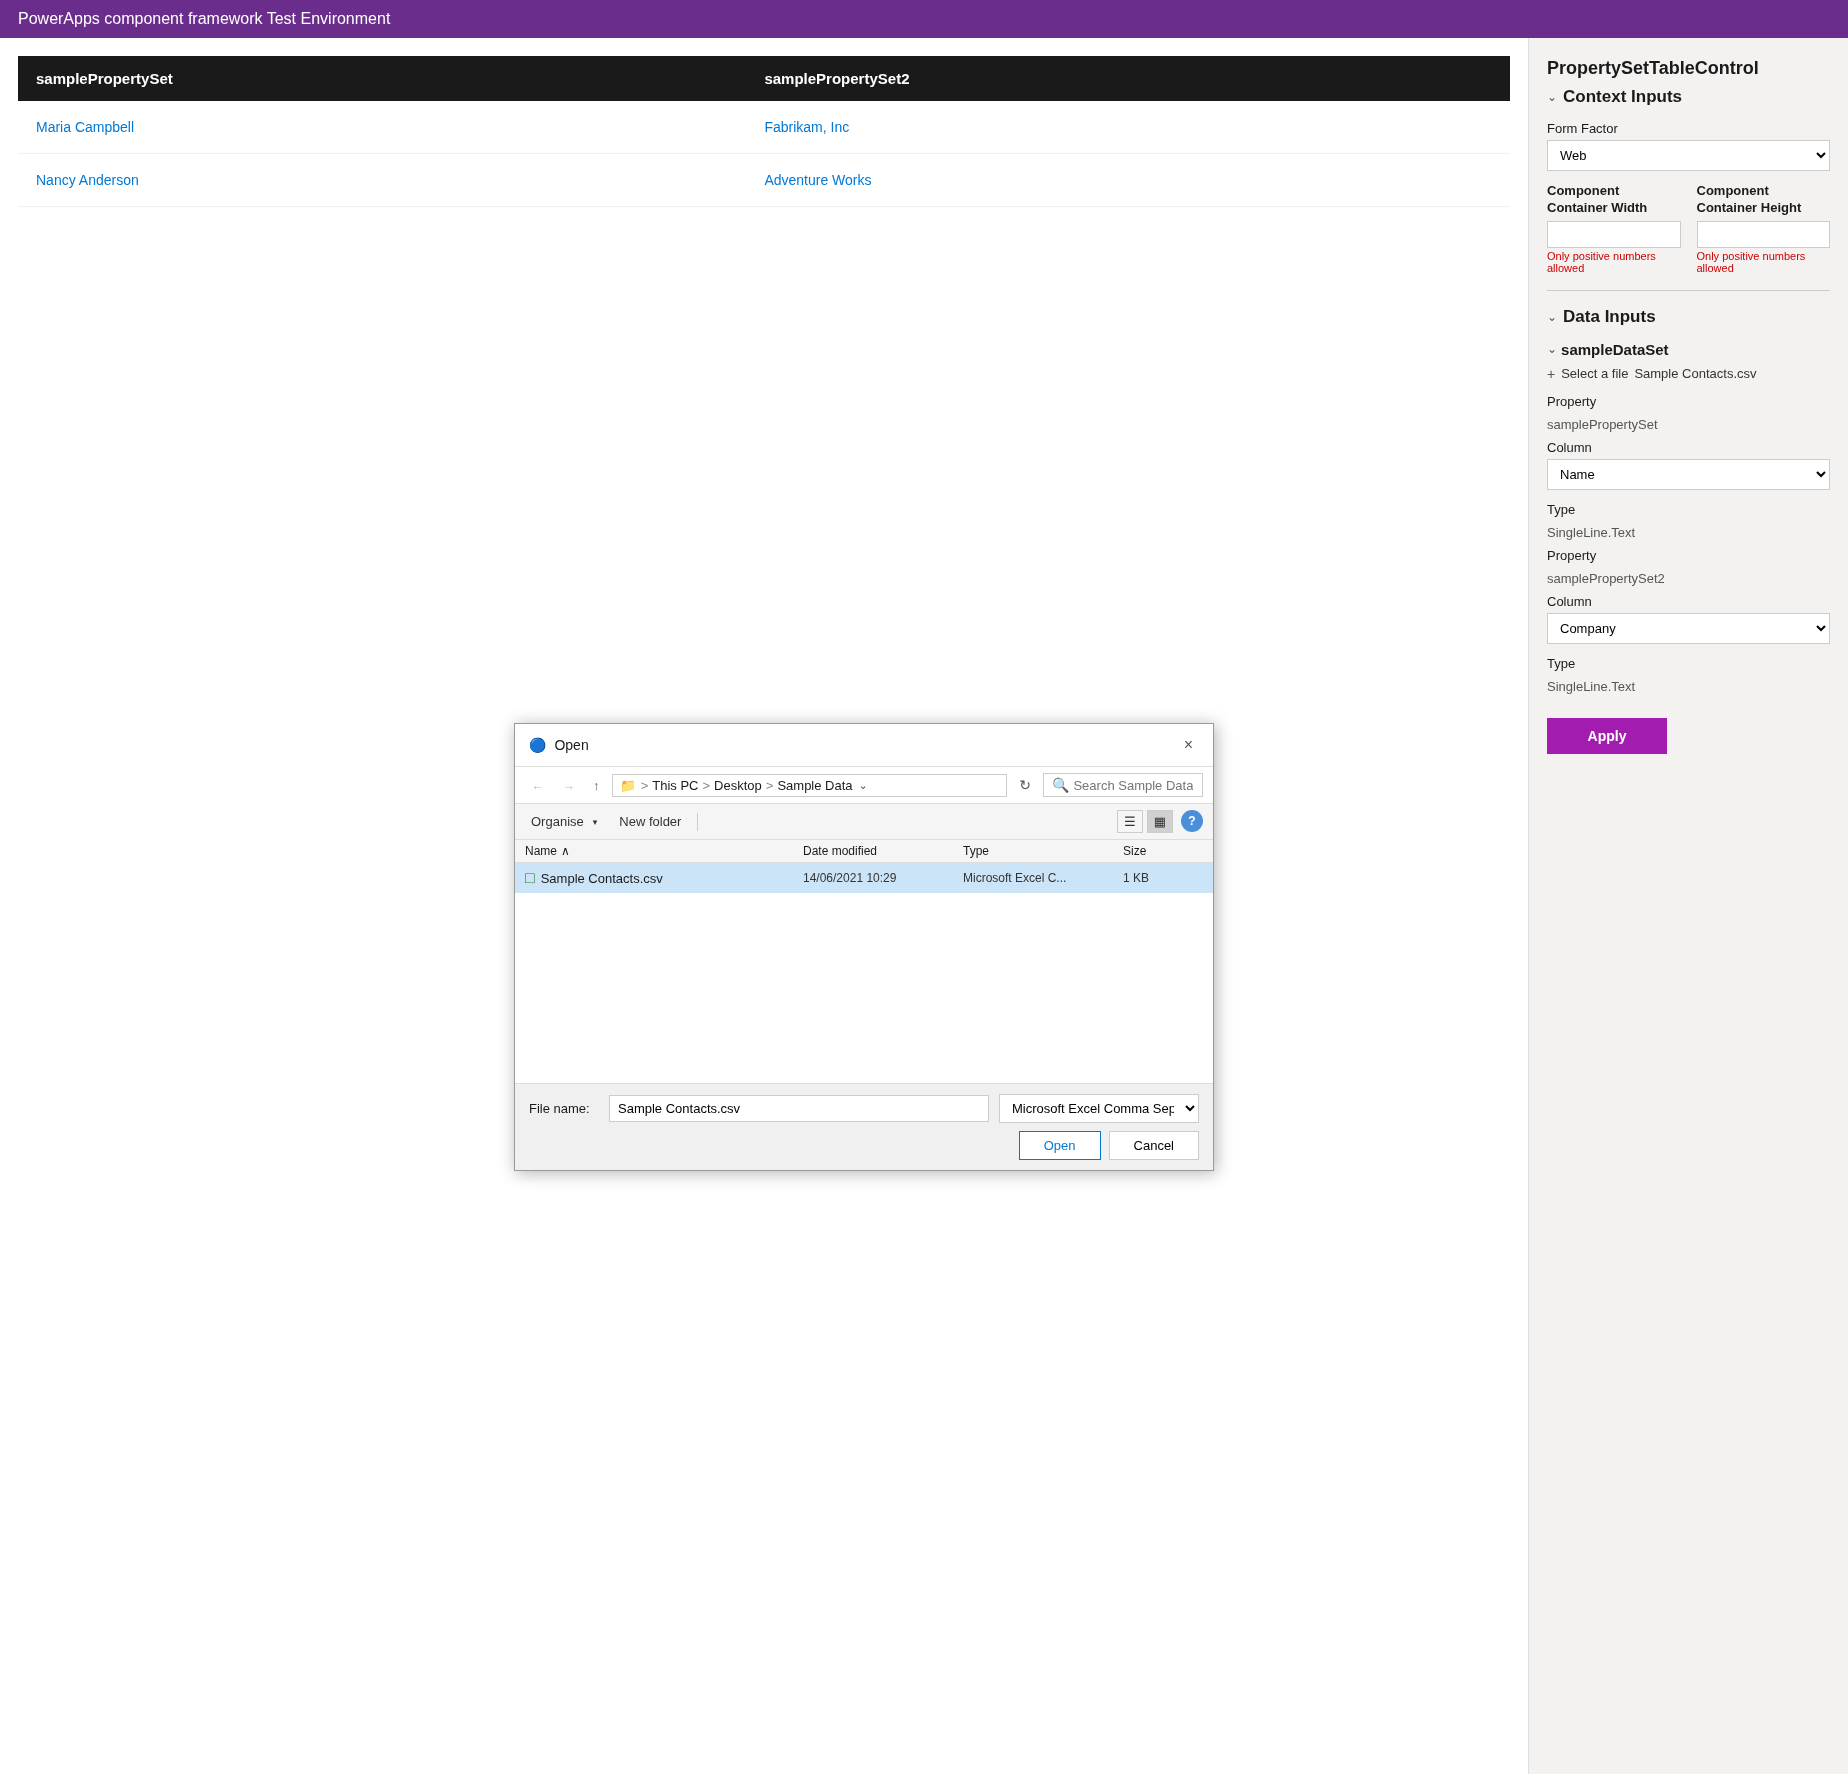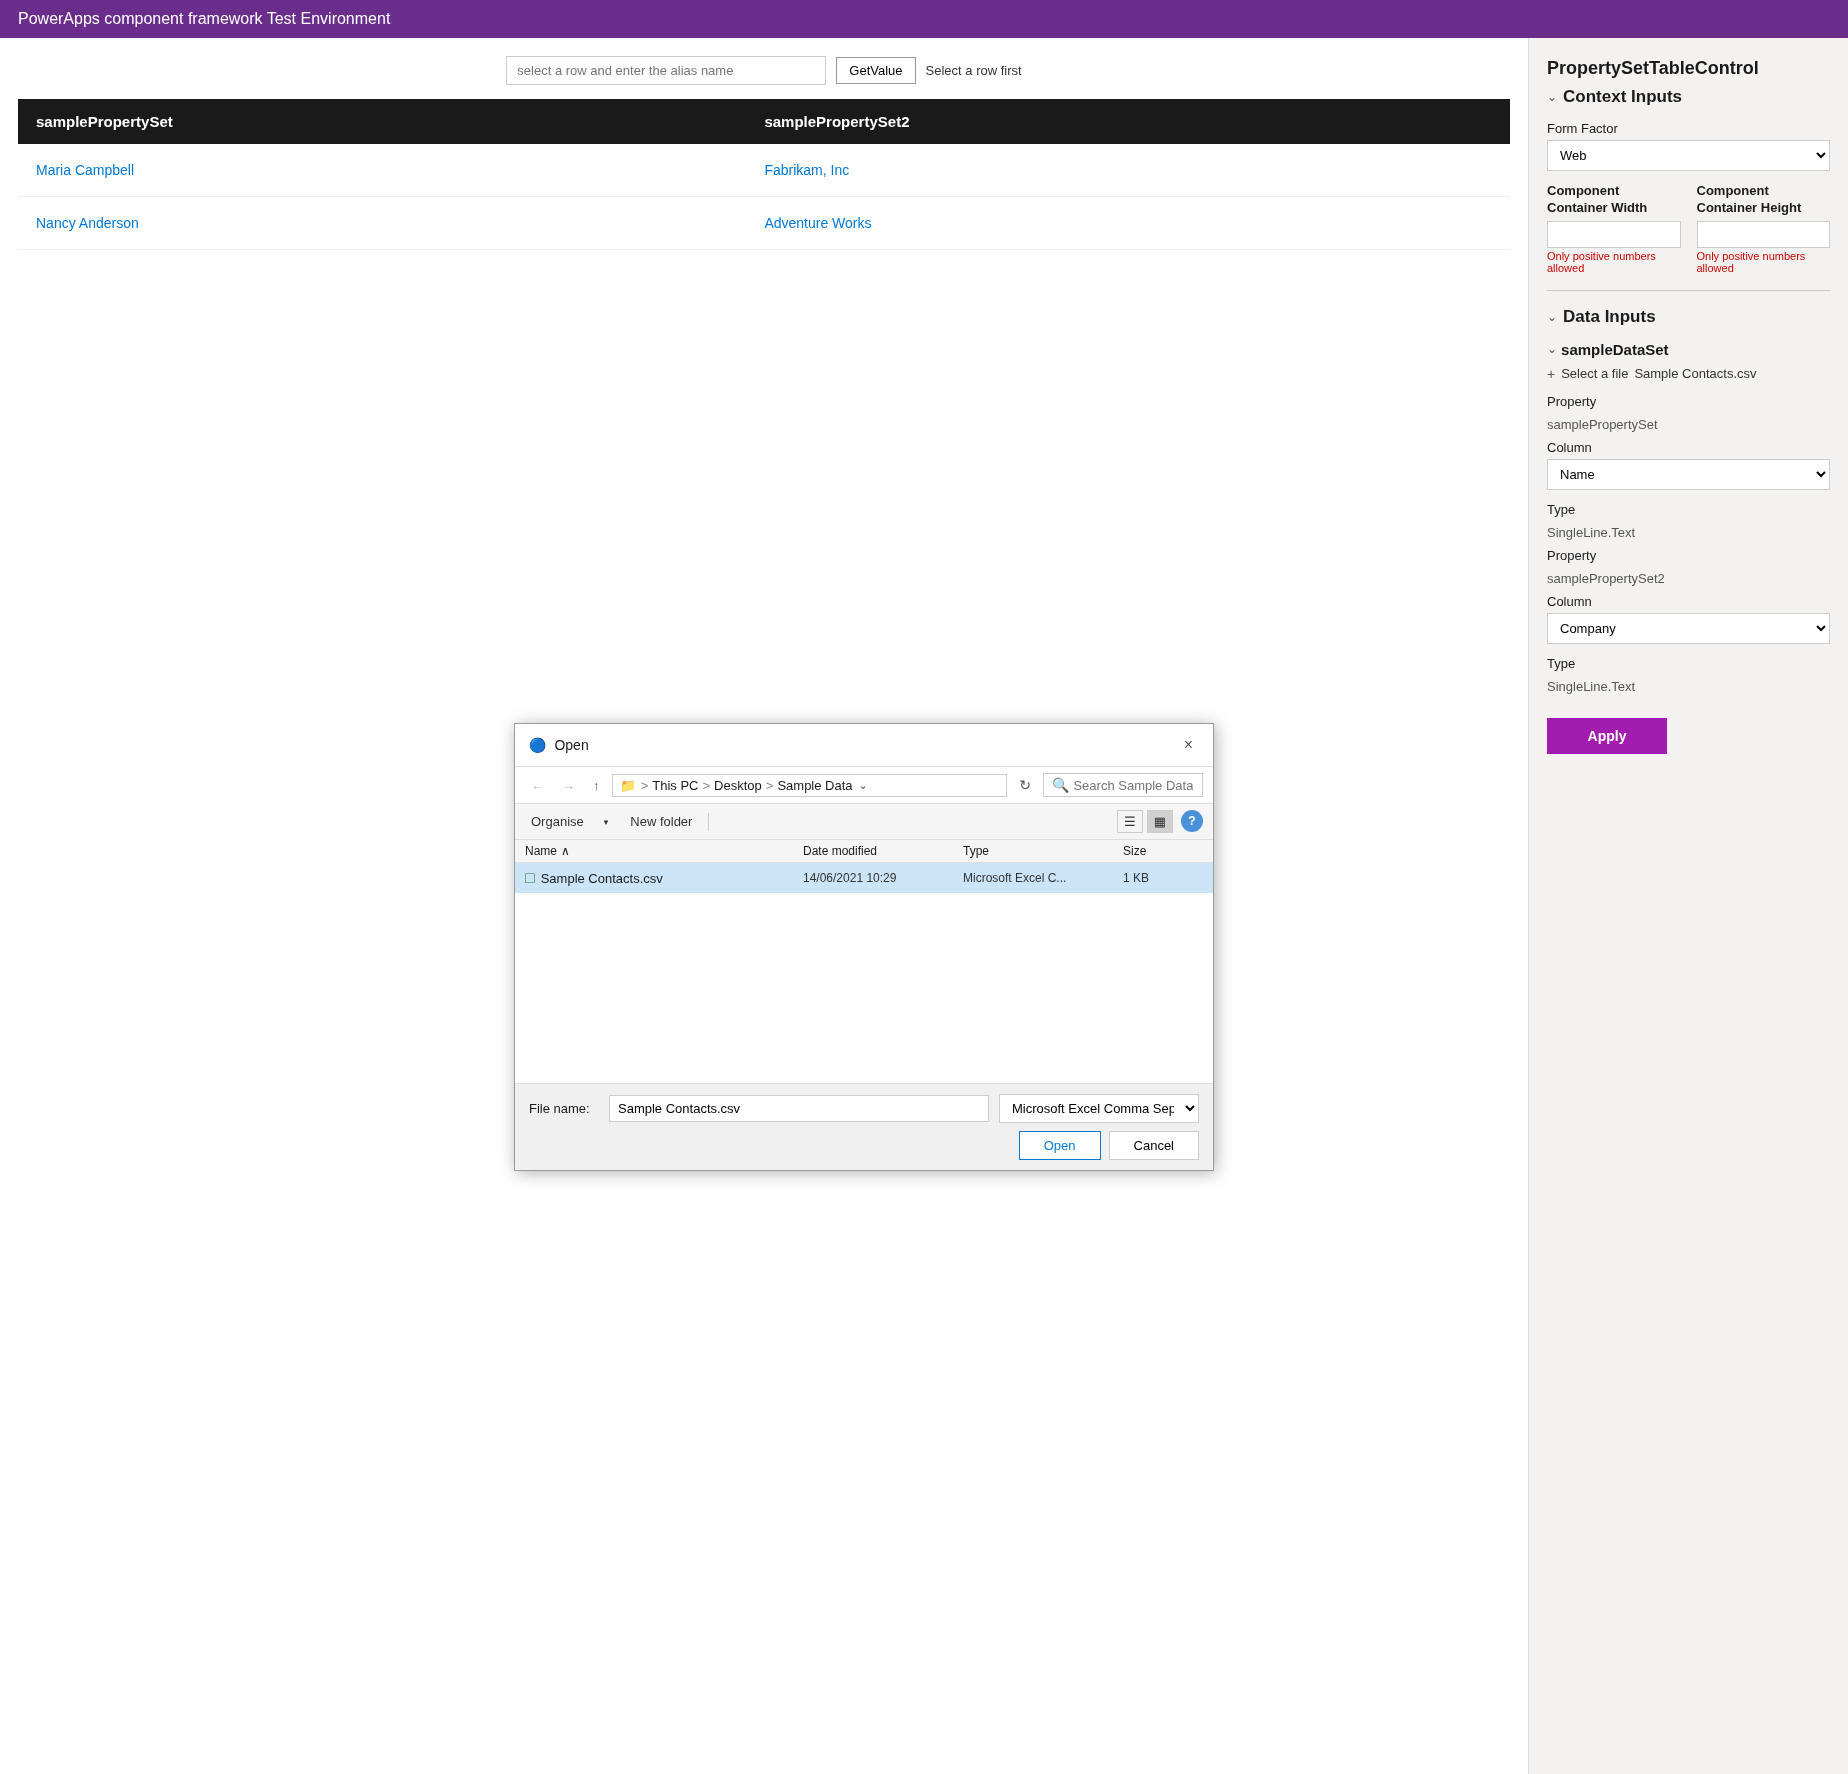--- a/index.html
+++ b/index.html
@@ -392,21 +392,21 @@
 
     .toolbar-btn {
       background: none;
       border: none;
       cursor: pointer;
       font-size: 13px;
       color: #333;
       padding: 3px 6px;
       display: flex;
       align-items: center;
-      gap: 20px;
+      gap: 9px;
     }
 
     .toolbar-btn .dropdown-arrow { font-size: 9px; }
 
     .toolbar-separator { width: 1px; height: 18px; background: #ccc; }
 
     .view-btns {
       margin-left: auto;
       display: flex;
       gap: 4px;
@@ -551,25 +551,20 @@
 <body>
 
 <div id="titlebar">
   <span>PowerApps component framework Test Environment</span>
 </div>
 
 <div id="main-layout">
 
   <div id="left-panel">
 
-    <div id="alias-row">
-      <input id="alias-input" type="text" placeholder="select a row and enter the alias name" style="">
-      <button id="getvalue-btn">GetValue</button>
-      <span id="select-row-label">Select a row first</span>
-    </div>
 
 
     <table id="data-table">
       <thead>
         <tr>
           <th>samplePropertySet</th>
           <th>samplePropertySet2</th>
         </tr>
       </thead>
       <tbody id="table-body">

